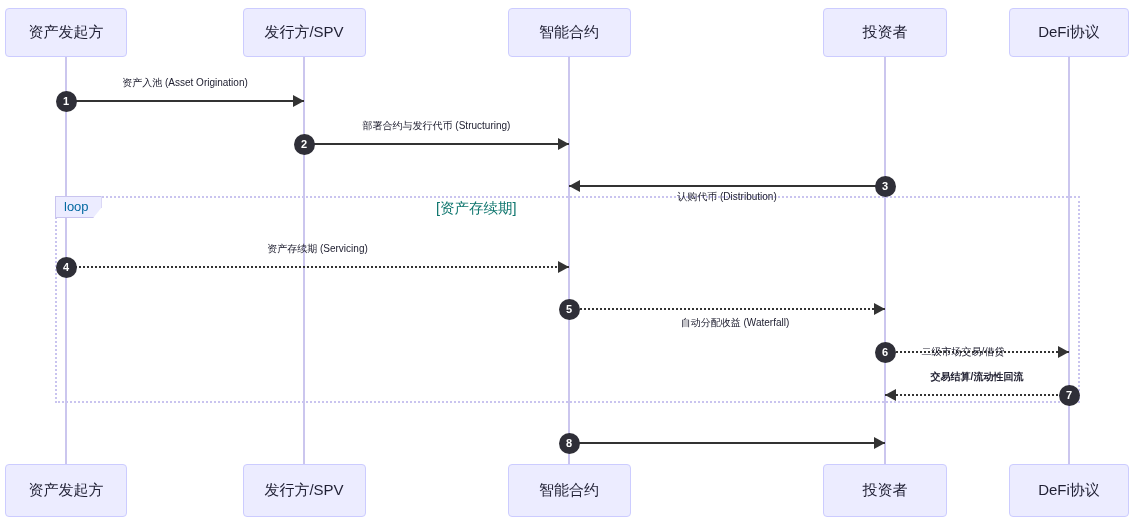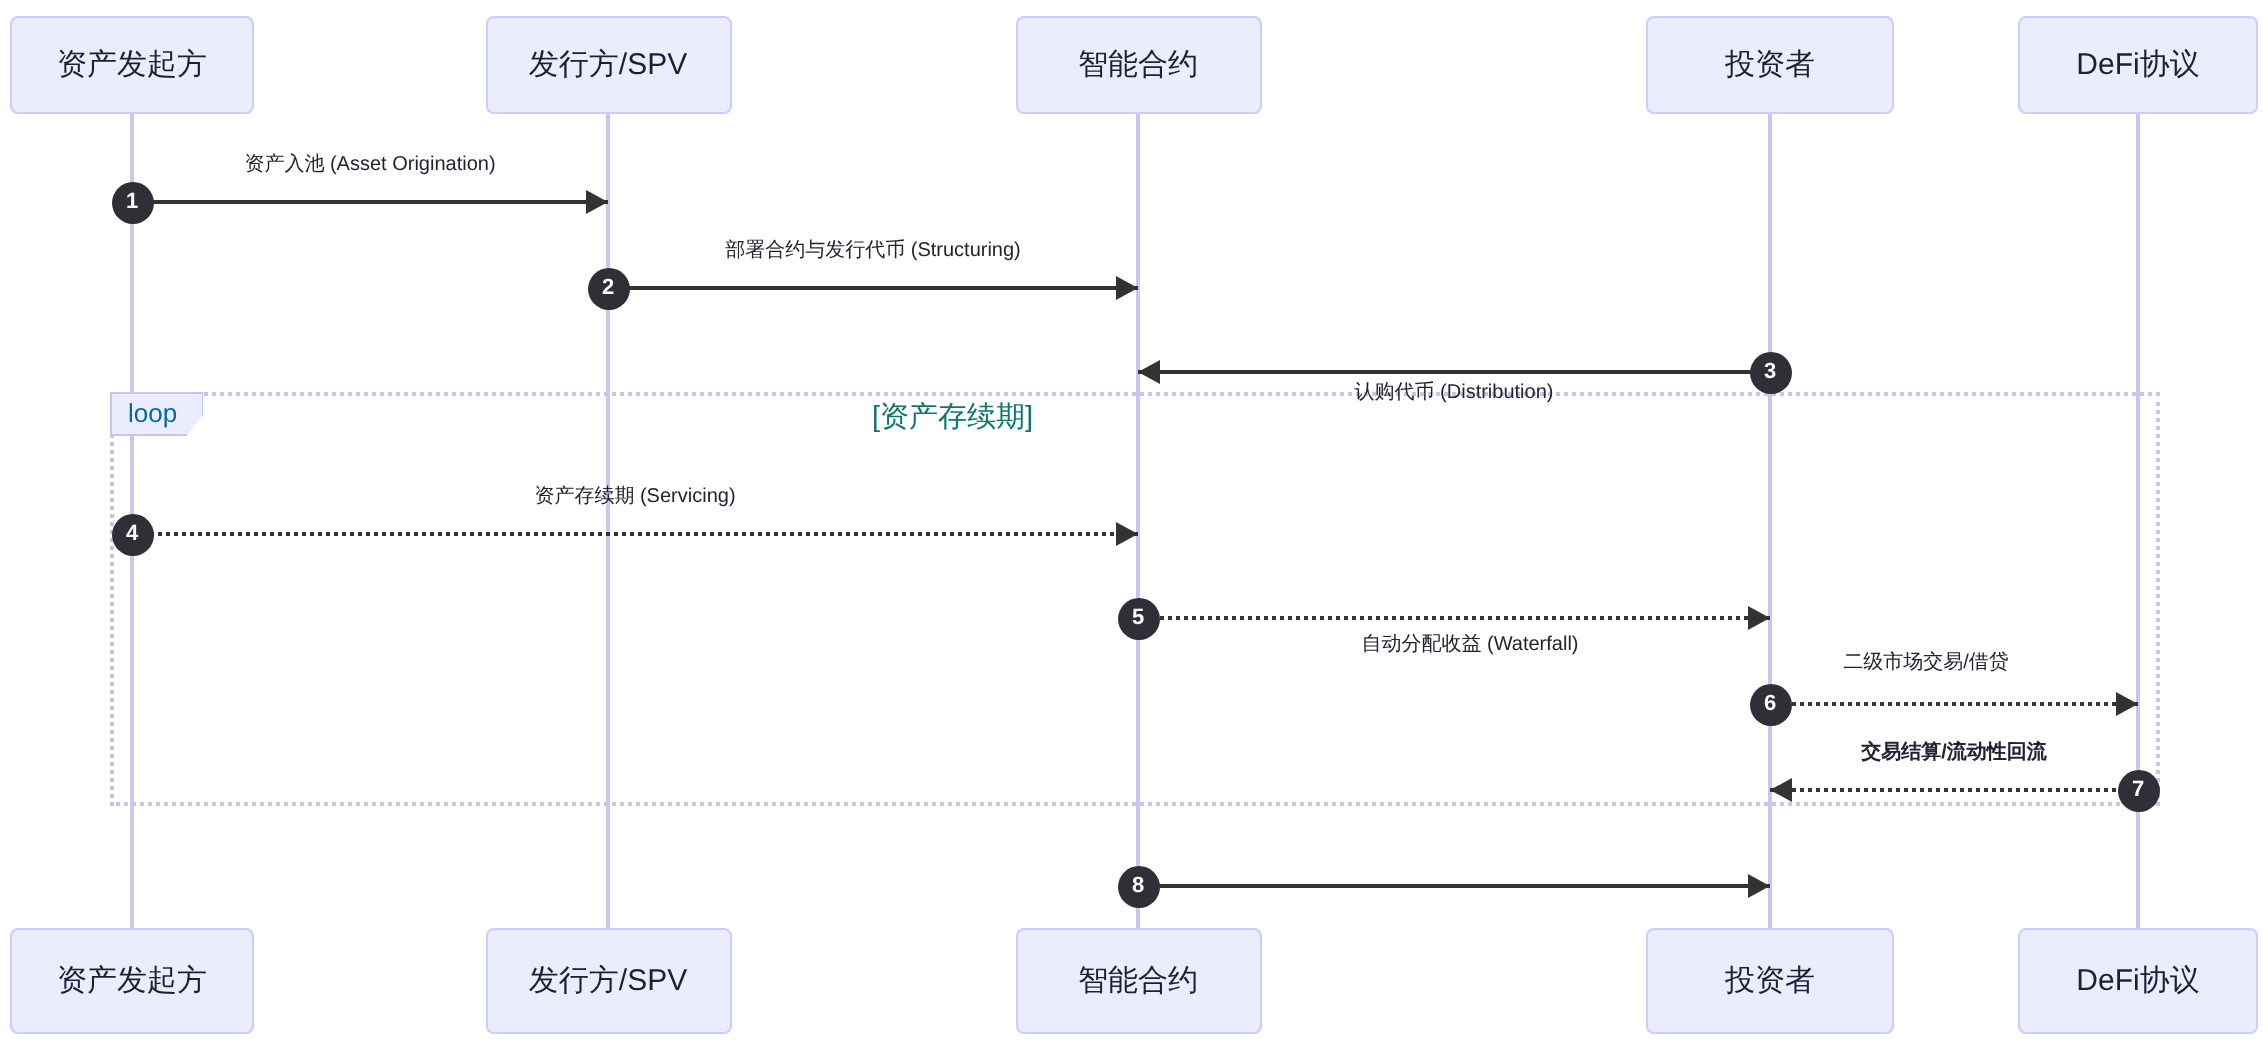--- a/index.html
+++ b/index.html
@@ -89,21 +89,21 @@
     <div class="arrowhead right" style="left: 558px; top: 261px;"></div>
     <div class="msg-badge" style="left: 55.5px; top: 256.5px;">4</div>
     <div class="msg-label" style="left: 66px; top: 240px; width: 503px;">资产存续期 (Servicing)</div>
     <div class="msg-line dashed" style="left: 569px; top: 308px; width: 316px;"></div>
     <div class="arrowhead right" style="left: 874px; top: 303px;"></div>
     <div class="msg-badge" style="left: 558.5px; top: 298.5px;">5</div>
     <div class="msg-label" style="left: 577px; top: 282px; width: 316px; margin-top: 32px;">自动分配收益 (Waterfall)</div>
     <div class="msg-line dashed" style="left: 885px; top: 351px; width: 184px;"></div>
     <div class="arrowhead right" style="left: 1058px; top: 346px;"></div>
     <div class="msg-badge" style="left: 874.5px; top: 341.5px;">6</div>
-    <div class="msg-label" style="left: 885px; top: 323px; width: 156px;">二级市场交易/借贷</div>
+    <div class="msg-label" style="left: 885px; top: 343px; width: 156px;">二级市场交易/借贷</div>
     <div class="msg-line dashed" style="left: 885px; top: 394px; width: 184px;"></div>
     <div class="arrowhead left" style="left: 885px; top: 389px;"></div>
     <div class="msg-badge" style="left: 1058.5px; top: 384.5px;">7</div>
     <div class="msg-label" style="left: 885px; top: 368px; width: 184px; font-weight: bold;">交易结算/流动性回流</div>
     <div class="msg-line solid" style="left: 569px; top: 442px; width: 316px;"></div>
     <div class="arrowhead right" style="left: 874px; top: 437px;"></div>
     <div class="msg-badge" style="left: 558.5px; top: 432.5px;">8</div>
   </div>
 
 </body></html>

